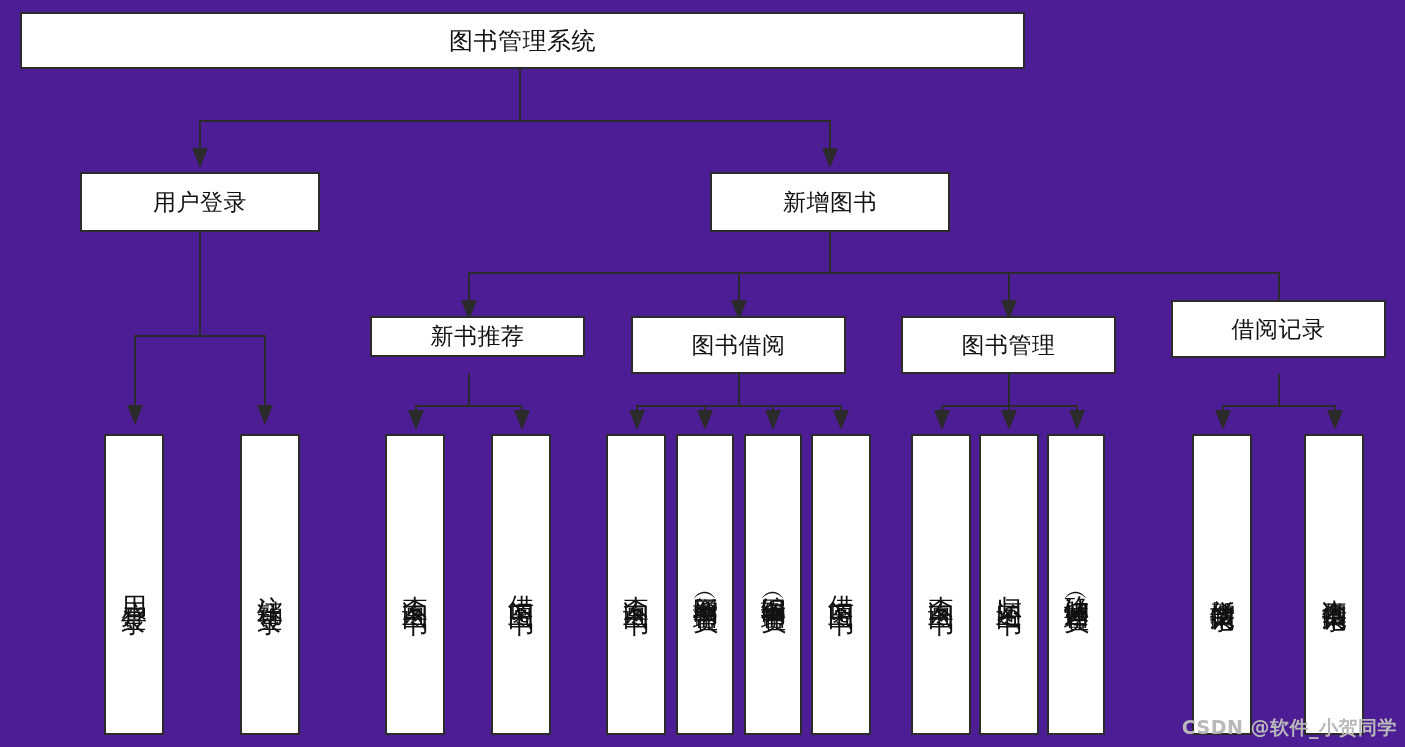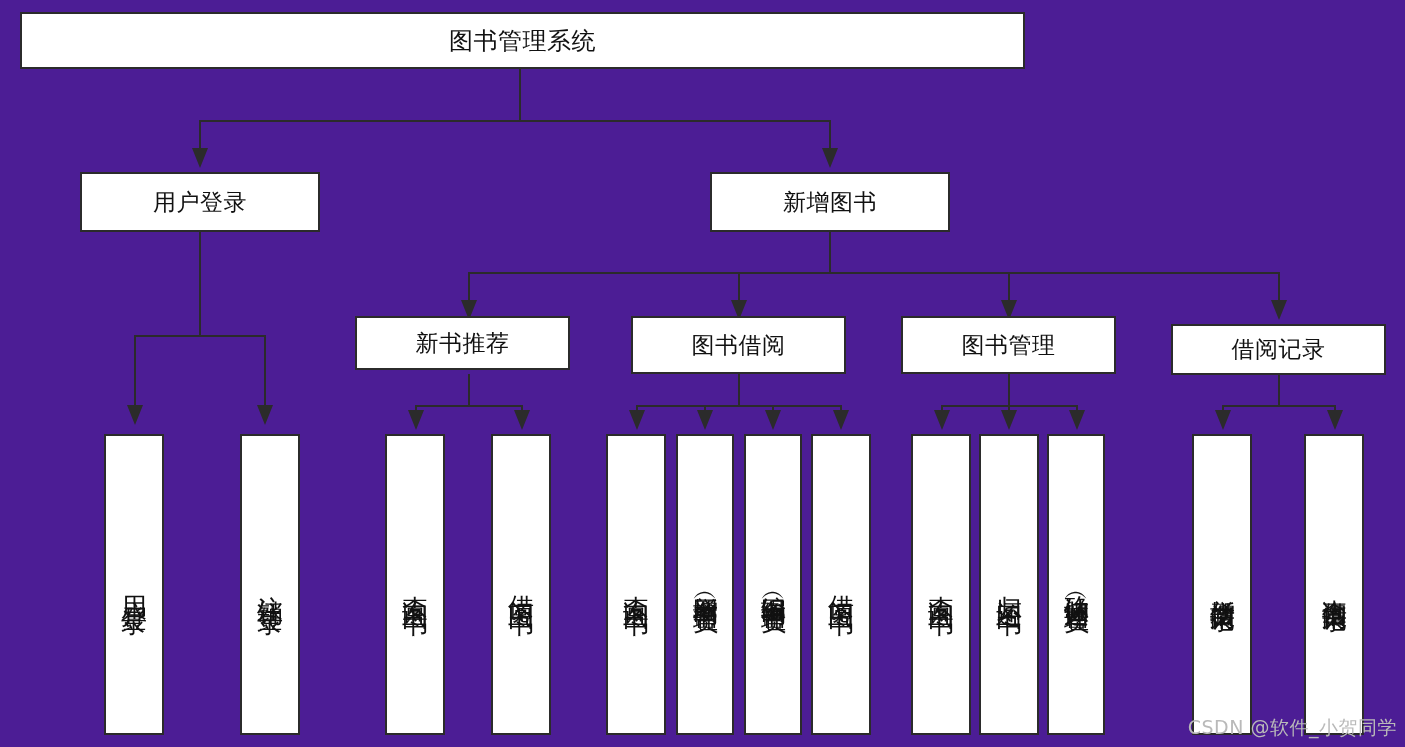--- a/index.html
+++ b/index.html
@@ -80,20 +80,21 @@
   }
   .watermark {
     position: absolute;
     right: 8px;
     bottom: 6px;
     font-size: 19px;
     color: #b9b9b9;
     white-space: nowrap;
     z-index: 5;
     letter-spacing: 0.5px;
+    font-weight: bold;
   }
 </style>
 </head>
 <body>
 
 <div id="canvas">
 
   <div class="node h root" style="left:20px; top:12px; width:1005px; height:57px;">
     <span class="node-label">图书管理系统</span>
   </div>
@@ -126,30 +127,30 @@
   <div class="ln hz" style="left:468px; top:272px; width:812px; height:2px;"></div>
   <div class="ln vt" style="left:468px; top:272px; width:2px; height:30px;"></div>
   <div class="arrow" style="left:461px; top:300px;"></div>
   <div class="ln vt" style="left:738px; top:272px; width:2px; height:30px;"></div>
   <div class="arrow" style="left:731px; top:300px;"></div>
   <div class="ln vt" style="left:1008px; top:272px; width:2px; height:30px;"></div>
   <div class="arrow" style="left:1001px; top:300px;"></div>
   <div class="ln vt" style="left:1278px; top:272px; width:2px; height:30px;"></div>
   <div class="arrow" style="left:1271px; top:300px;"></div>
 
-  <div class="node h" style="left:355px; top:316px; width:215px; height:54px;">
+  <div class="node h" style="left:370px; top:316px; width:215px; height:41px;">
     <span class="node-label">新书推荐</span>
   </div>
   <div class="node h" style="left:631px; top:316px; width:215px; height:58px;">
     <span class="node-label">图书借阅</span>
   </div>
   <div class="node h" style="left:901px; top:316px; width:215px; height:58px;">
     <span class="node-label">图书管理</span>
   </div>
-  <div class="node h" style="left:1171px; top:324px; width:215px; height:51px;align-items:center;">
+  <div class="node h" style="left:1171px; top:300px; width:215px; height:58px;align-items:center;">
     <span class="node-label">借阅记录</span>
   </div>
 
   <div class="ln vt" style="left:468px; top:374px; width:2px; height:32px;"></div>
   <div class="ln hz" style="left:415px; top:405px; width:108px; height:2px;"></div>
   <div class="ln vt" style="left:415px; top:405px; width:2px; height:10px;"></div>
   <div class="arrow" style="left:408px; top:410px;"></div>
   <div class="ln vt" style="left:521px; top:405px; width:2px; height:10px;"></div>
   <div class="arrow" style="left:514px; top:410px;"></div>
 

